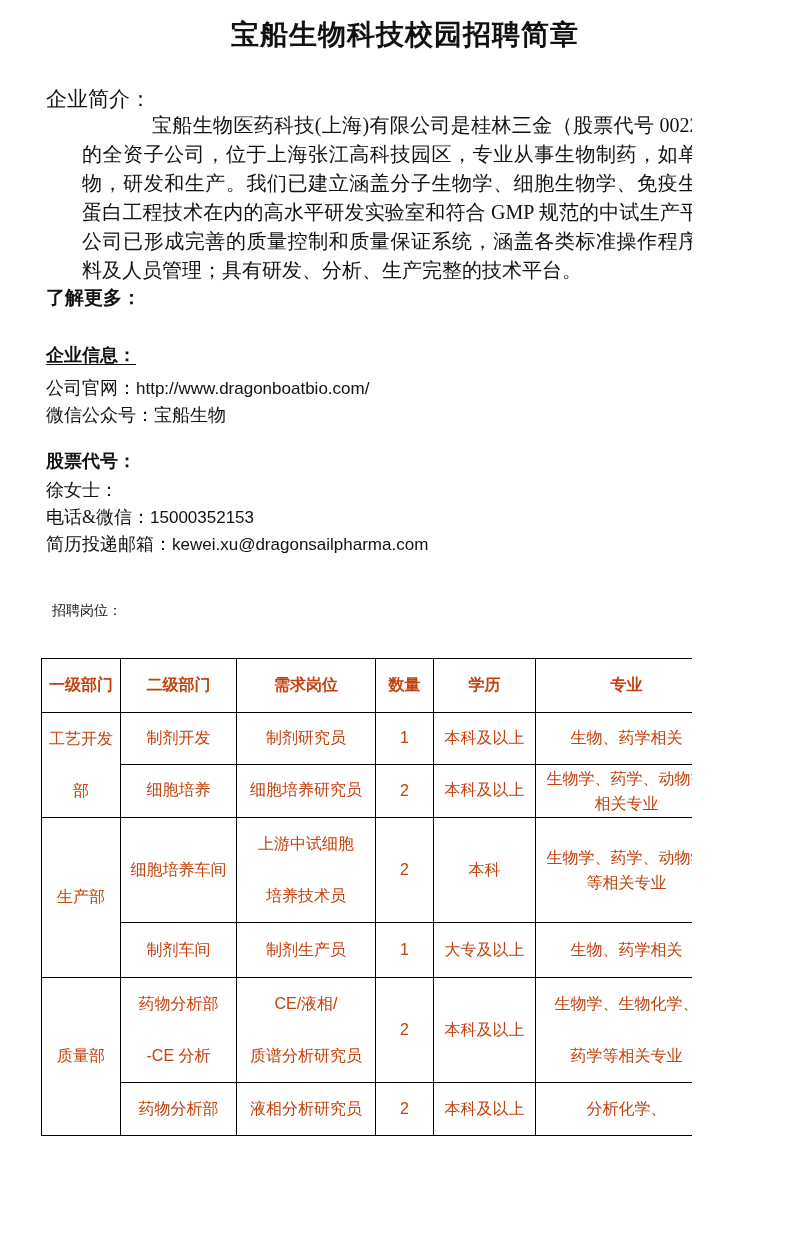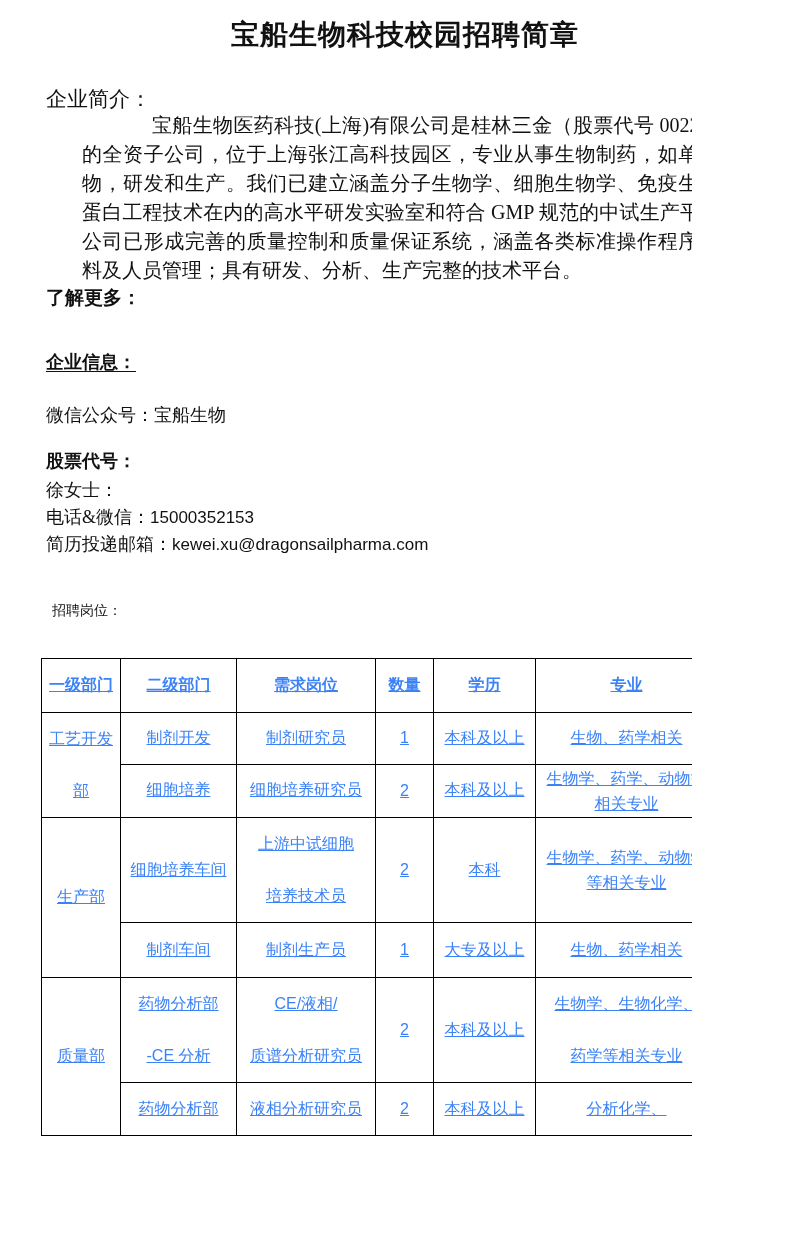--- a/index.html
+++ b/index.html
@@ -39,21 +39,21 @@
     font-family: "Liberation Sans", "DejaVu Sans", sans-serif;
     font-weight: bold;
     font-size: 19px;
   }
 
   .sub-heading {
     font-family: "Liberation Sans", "DejaVu Sans", sans-serif;
     font-weight: bold;
     font-size: 18px;
   }
-  .info-heading { top: 350px; left: 46px; text-decoration: underline; text-underline-offset: 3px; }
+  .info-heading { top: 343px; left: 46px; text-decoration: underline; text-underline-offset: 3px; }
   .contact-heading { top: 449px; left: 46px; }
 
   .text-line { font-size: 18px; white-space: nowrap; }
   .l-website { top: 376px; left: 46px; }
   .l-wechat  { top: 403px; left: 46px; }
   .l-person  { top: 478px; left: 46px; }
   .l-phone   { top: 505px; left: 46px; }
   .l-email   { top: 532px; left: 46px; }
 
   .latin {
@@ -64,22 +64,21 @@
   .positions-label { top: 602px; left: 52px; font-size: 14px; }
 
   table.positions {
     position: absolute;
     top: 658px; left: 41px;
     width: 676px;
     border-collapse: collapse;
     table-layout: fixed;
     font-family: "Liberation Sans", "DejaVu Sans", sans-serif;
     font-size: 16px;
-    color: #3b82f6;
-    text-decoration: underline;
+    color: #c2410c;
   }
   table.positions th, table.positions td {
     border: 1px solid #000;
     text-align: center;
     vertical-align: middle;
     padding: 0 4px;
     overflow: hidden;
   }
   table.positions th { font-weight: bold; }
   tr.hd { height: 54px; }
@@ -101,20 +100,23 @@
 
   <div class="abs doc-title">宝船生物科技校园招聘简章</div>
 
   <div class="abs intro-label">企业简介：</div>
   <div class="abs intro-para">宝船生物医药科技(上海)有限公司是桂林三金（股票代号 002275）在上海的全资子公司，位于上海张江高科技园区，专业从事生物制药，如单克隆抗体药物，研发和生产。我们已建立涵盖分子生物学、细胞生物学、免疫生物学检测、蛋白工程技术在内的高水平研发实验室和符合 GMP 规范的中试生产平台，同时，公司已形成完善的质量控制和质量保证系统，涵盖各类标准操作程序、文件、物料及人员管理；具有研发、分析、生产完整的技术平台。</div>
 
   <div class="abs learn-more">了解更多：</div>
 
   <div class="abs sub-heading info-heading">企业信息：</div>
 
+  <div class="abs text-line l-website">
+    <span>公司官网：</span><span class="latin">http://www.dragonboatbio.com/</span>
+  </div>
   <div class="abs text-line l-wechat">
     <span>微信公众号：</span><span>宝船生物</span>
   </div>
 
   <div class="abs sub-heading contact-heading">股票代号：</div>
 
   <div class="abs text-line l-person">徐女士：</div>
   <div class="abs text-line l-phone">
     <span>电话&amp;微信：</span><span class="latin">15000352153</span>
   </div>

